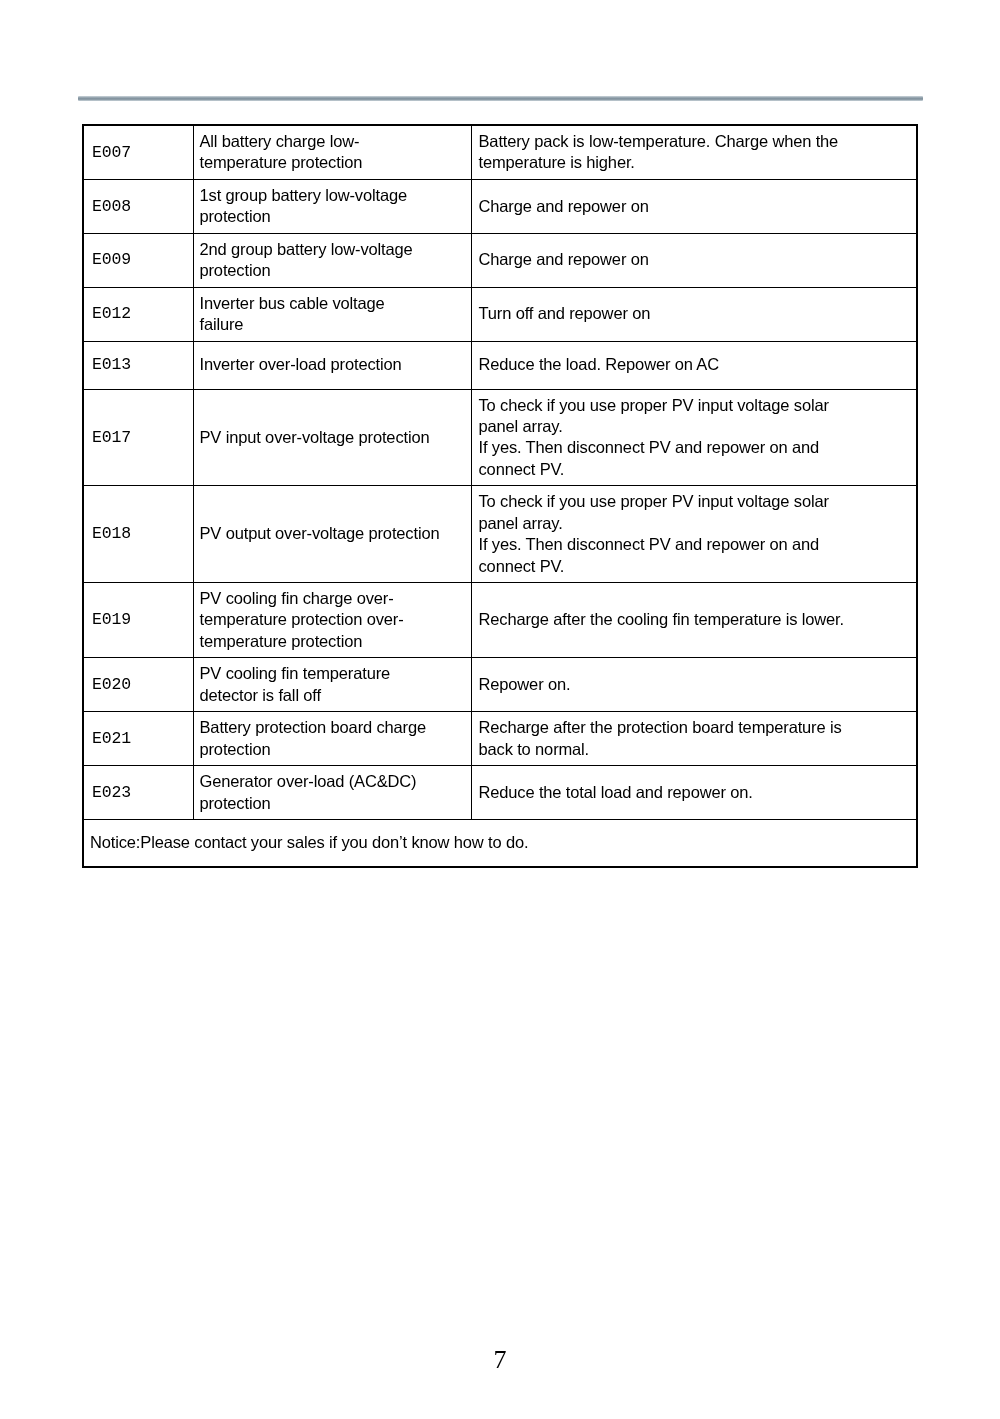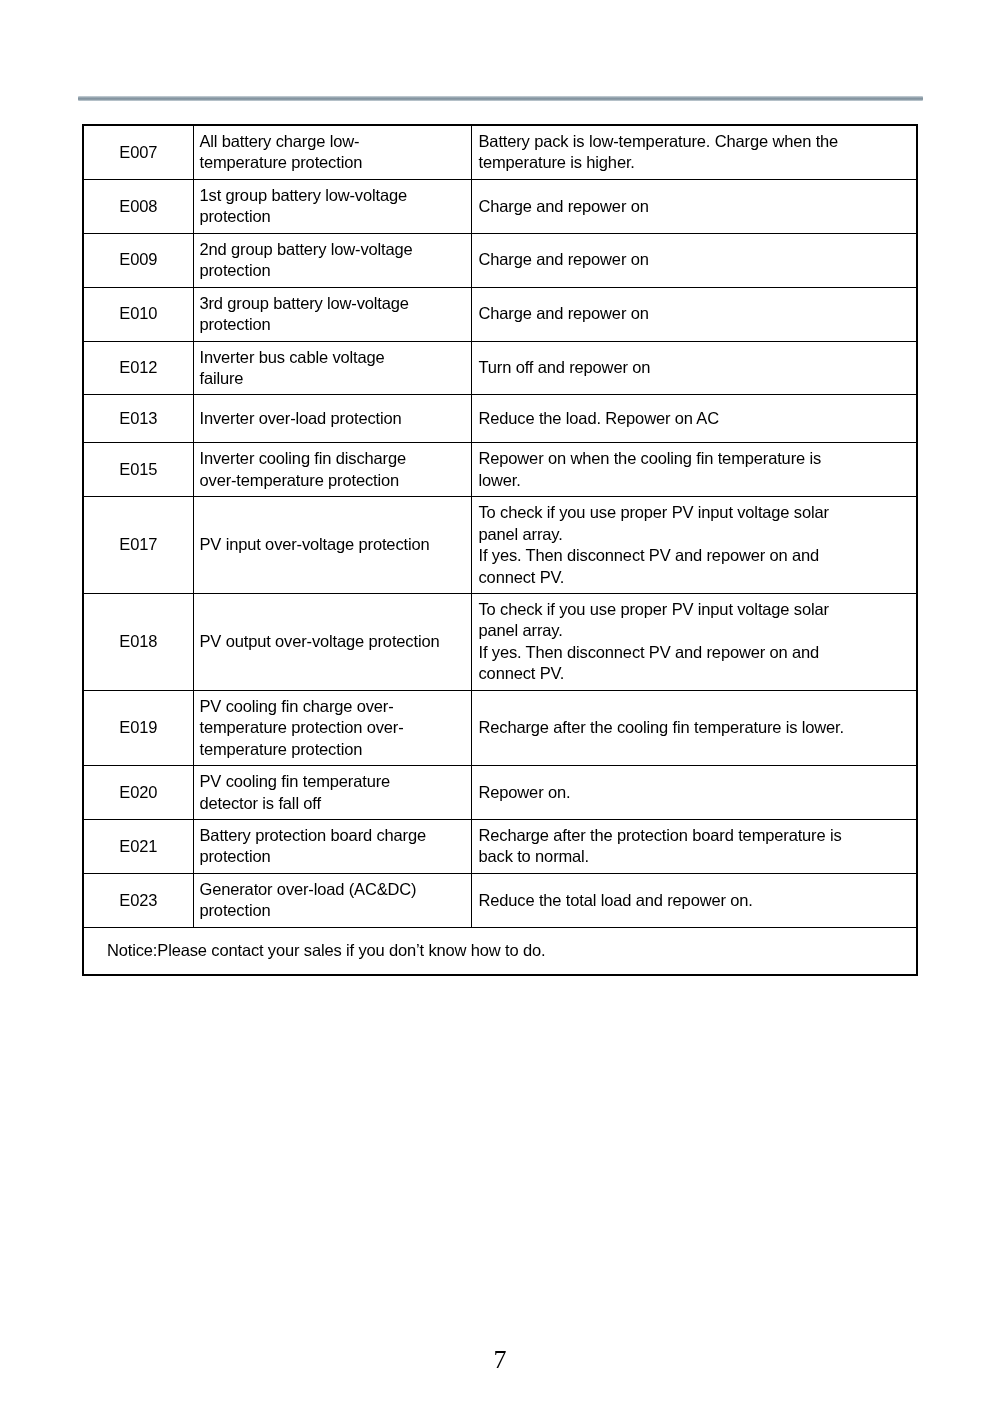--- a/index.html
+++ b/index.html
@@ -63,22 +63,22 @@
   col.c-desc  { width: 278px; }
   col.c-act   { width: 446px; }
 
   .cell {
     font-size: 16.5px;
     line-height: 1.30;
     letter-spacing: -0.15px;
   }
 
   td.code .cell {
-    text-align: center;
-    padding: 2px 0;
+    padding: 2px 8px;
+    font-family: Liberation Mono, monospace;
   }
   td.desc .cell {
     text-align: left;
     padding: 5px 4px 5px 6px;
   }
   td.act .cell {
     text-align: left;
     padding: 5px 5px 5px 7px;
   }
 
@@ -91,21 +91,20 @@
   
   td.notice {
     border-top: 2px solid #000;
     height: 46px;
   }
   td.notice .cell {
     text-align: left;
     padding: 4px 0 4px 6px;
     font-size: 16.5px;
     letter-spacing: -0.15px;
-    margin-left: 17px;
   }
 
   .line { display: block; white-space: pre; }
 
   
   .page-number {
     position: absolute;
     left: 0;
     top: 1345px;
     width: 1000px;
@@ -173,36 +172,20 @@
               </div>
             </td>
             <td class="act">
               <div class="cell">
                 <span class="line">Charge and repower on</span>
               </div>
             </td>
           </tr>
           <tr class="r2">
             <td class="code">
-              <div class="cell">E010</div>
-            </td>
-            <td class="desc">
-              <div class="cell">
-                <span class="line">3rd group battery low-voltage</span>
-                <span class="line">protection</span>
-              </div>
-            </td>
-            <td class="act">
-              <div class="cell">
-                <span class="line">Charge and repower on</span>
-              </div>
-            </td>
-          </tr>
-          <tr class="r2">
-            <td class="code">
               <div class="cell">E012</div>
             </td>
             <td class="desc">
               <div class="cell">
                 <span class="line">Inverter bus cable voltage</span>
                 <span class="line">failure</span>
               </div>
             </td>
             <td class="act">
               <div class="cell">
@@ -215,37 +198,20 @@
               <div class="cell">E013</div>
             </td>
             <td class="desc">
               <div class="cell">
                 <span class="line">Inverter over-load protection</span>
               </div>
             </td>
             <td class="act">
               <div class="cell">
                 <span class="line">Reduce the load. Repower on AC</span>
-              </div>
-            </td>
-          </tr>
-          <tr class="r2">
-            <td class="code">
-              <div class="cell">E015</div>
-            </td>
-            <td class="desc">
-              <div class="cell">
-                <span class="line">Inverter cooling fin discharge</span>
-                <span class="line">over-temperature protection</span>
-              </div>
-            </td>
-            <td class="act">
-              <div class="cell">
-                <span class="line">Repower on when the cooling fin temperature is</span>
-                <span class="line">lower.</span>
               </div>
             </td>
           </tr>
           <tr class="r4">
             <td class="code">
               <div class="cell">E017</div>
             </td>
             <td class="desc">
               <div class="cell">
                 <span class="line">PV input over-voltage protection</span>

